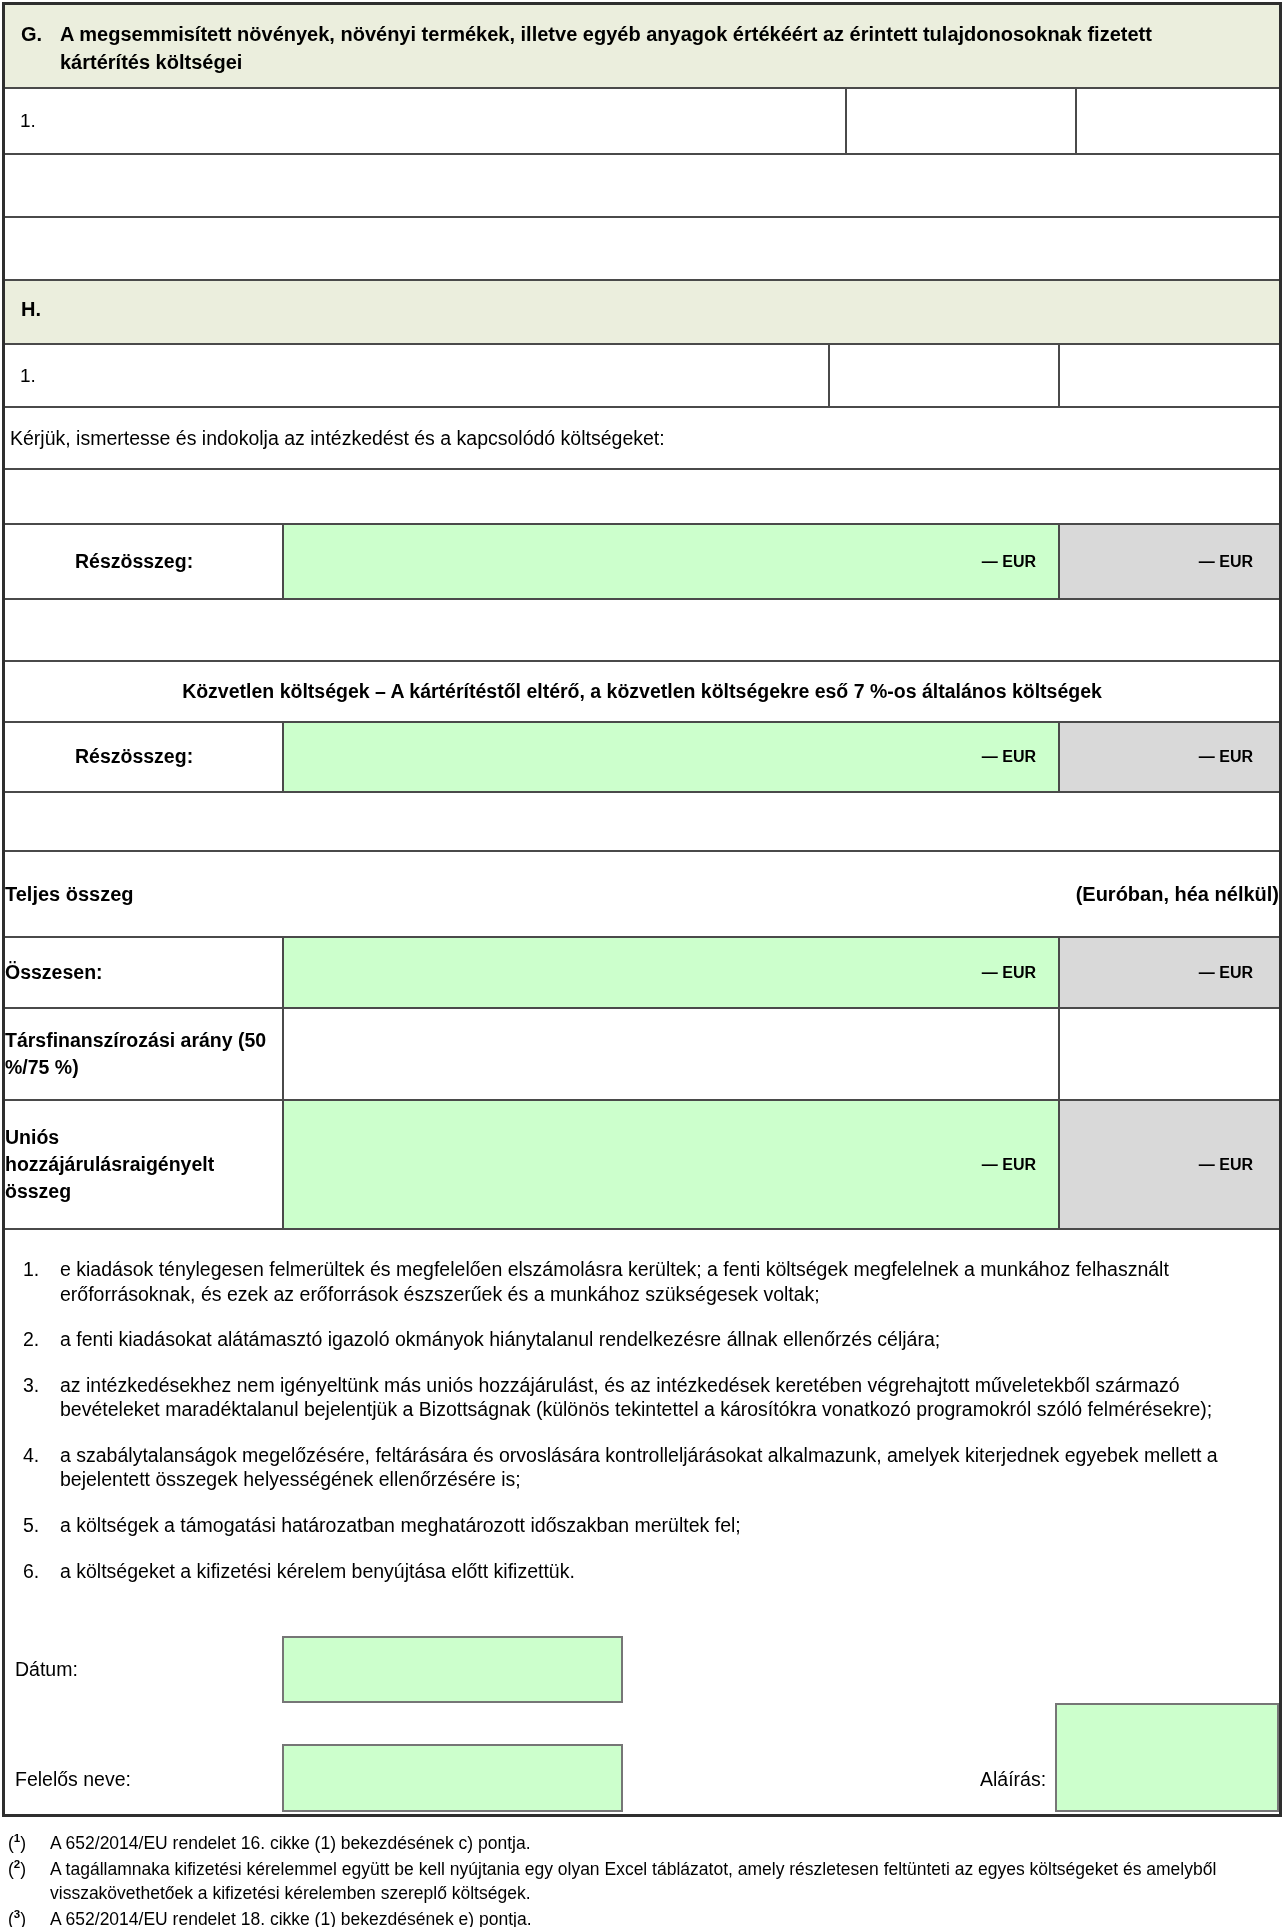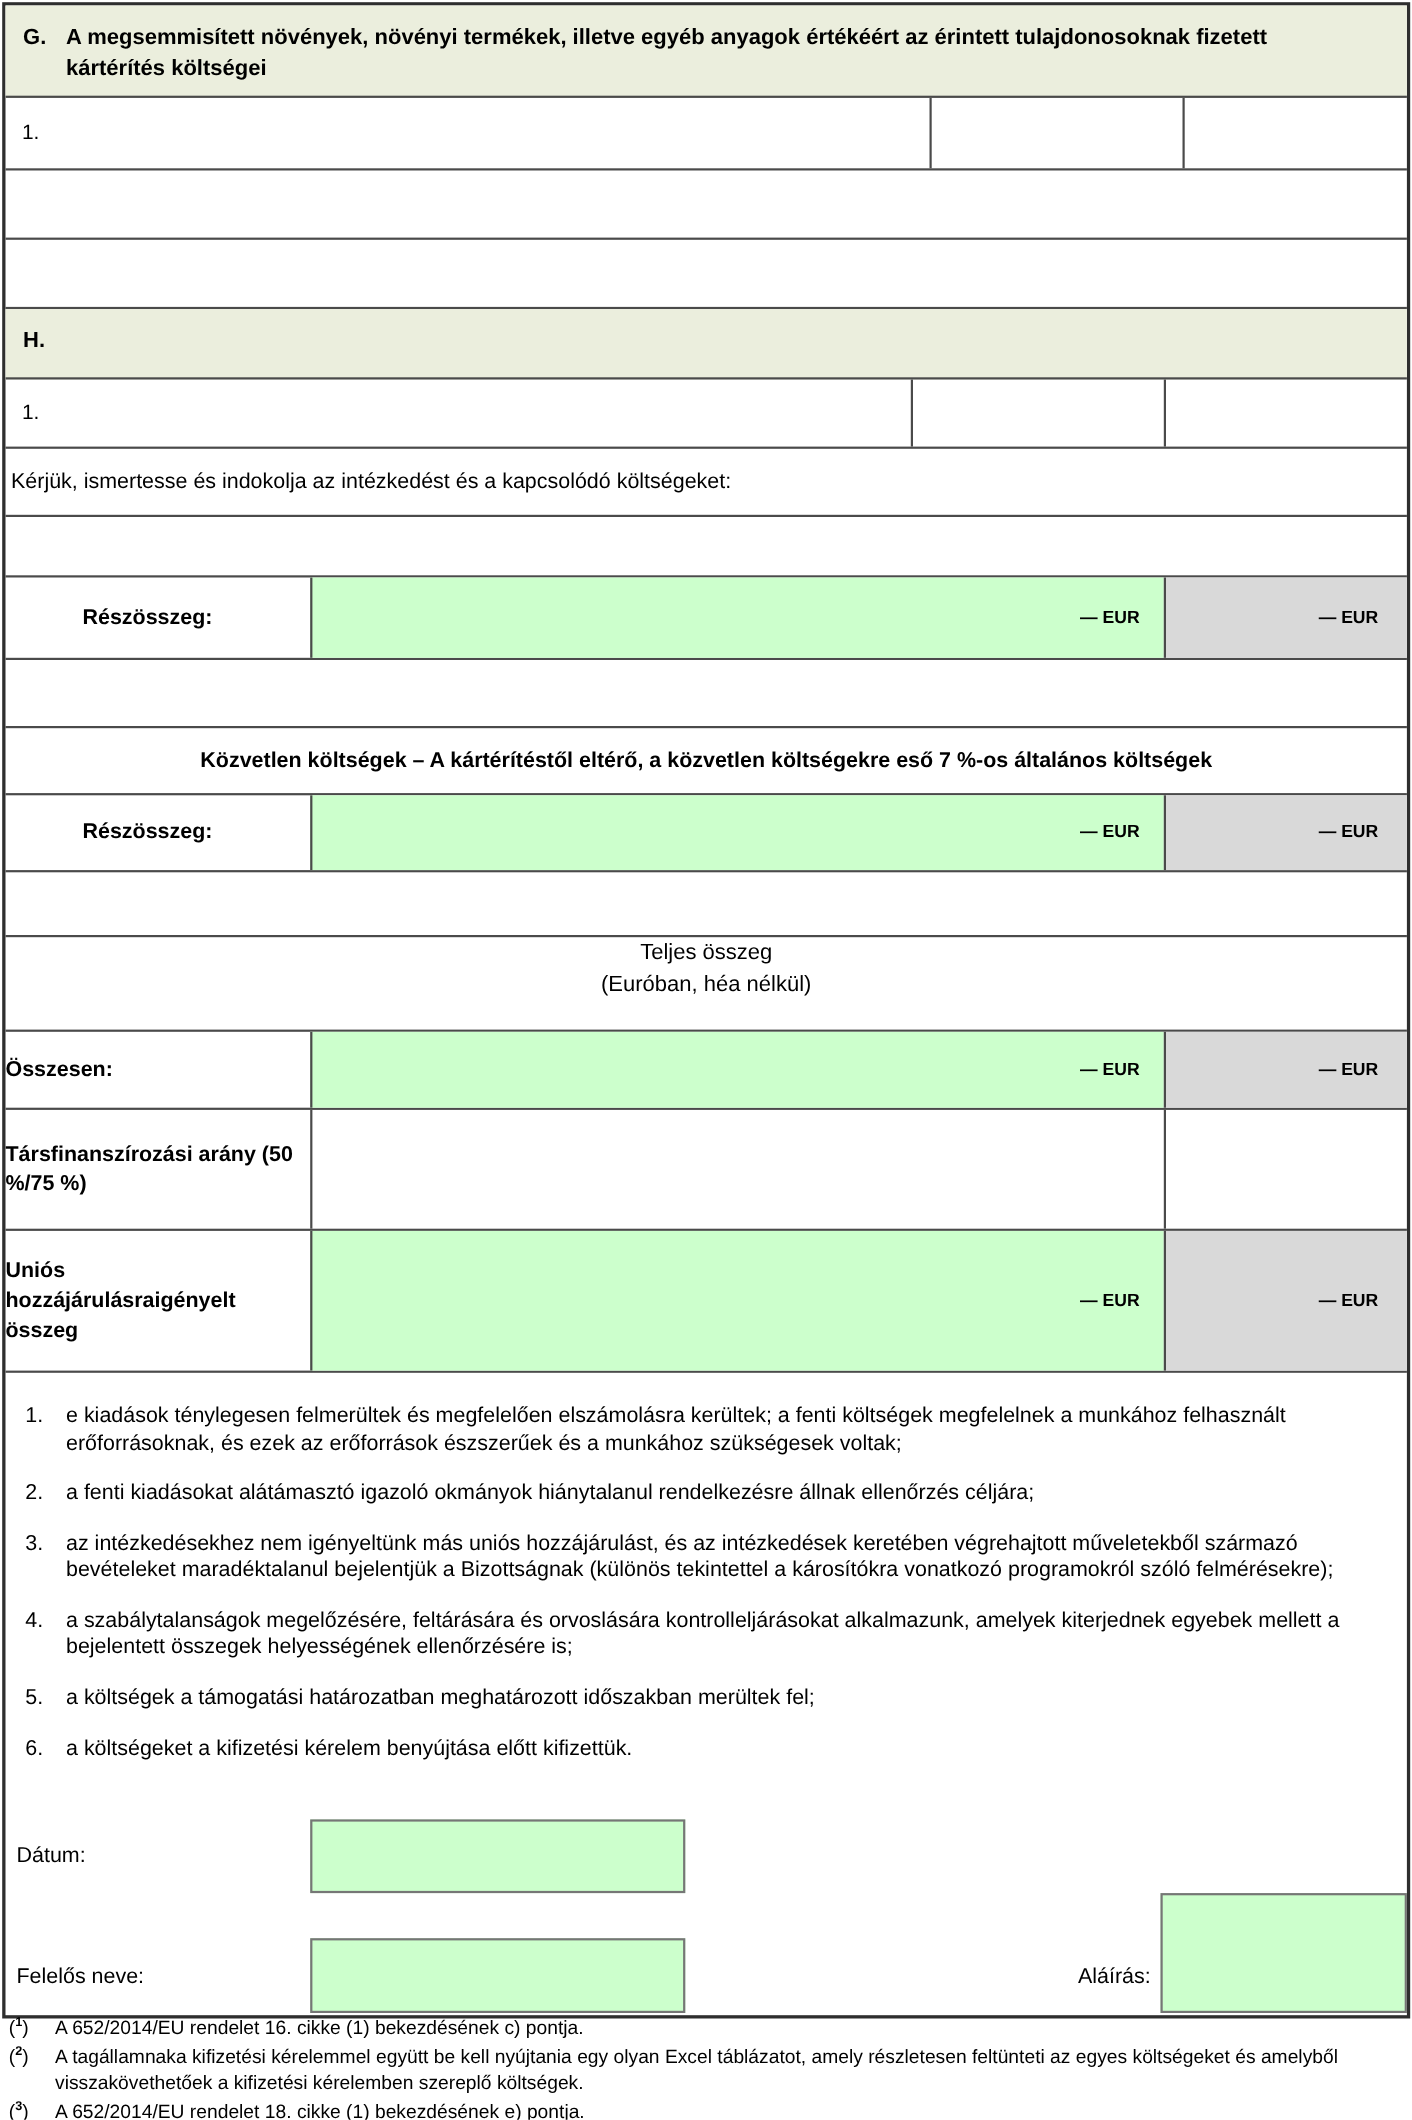--- a/index.html
+++ b/index.html
@@ -18,21 +18,21 @@
     display:flex; align-items:stretch; position:relative;
   }
   .row.last { border-bottom:none; }
   .band { background:#ebeedd; }
 
   
   .h-ghead{height:84px;} .h-grow1{height:66px;} .h-empty63{height:63px;}
   .h-hhead{height:64px;} .h-hrow1{height:63px;} .h-kerjuk{height:62px;}
   .h-empty55{height:55px;} .h-resz1{height:75px;} .h-empty62{height:62px;}
   .h-kozv{height:61px;} .h-resz2{height:70px;} .h-empty59{height:59px;}
-  .h-teljes{height:86px;} .h-ossz{height:71px;} .h-tars{height:110px;}
+  .h-teljes{height:86px;} .h-ossz{height:71px;} .h-tars{height:92px;}
   .h-unios{height:129px;} .h-decl{height:584px;}
 
   
   .c { box-sizing:border-box; }
   .c + .c { border-left:2px solid #4a4a4a; }
   .c-main-g { width:840px; }
   .c-mid-g  { width:230px; }
   .c-main-h { width:823px; }
   .c-mid-h  { width:230px; }
   .c-rest   { flex:1; }
@@ -50,22 +50,22 @@
 
   .vcenter { display:flex; align-items:center; }
   .rownum { padding-left:15px; font-size:19px; }
   .plain-text { padding-left:5px; font-size:19.5px; }
 
   .center-bold {
     display:flex; align-items:center; justify-content:center;
     font-weight:bold; font-size:19.5px; text-align:center; width:100%;border-radius:28px;
   }
   .center-col {
-    display:flex; flex-direction:column; align-items:center; justify-content:flex-start;
-    font-weight:normal; font-size:20px; line-height:1.45; width:100%;
+    display:flex; flex-direction:row; align-items:center; justify-content:space-between;
+    font-weight:bold; font-size:20px; line-height:1.45; width:100%;
   }
   .cell-label { font-weight:bold; font-size:19.5px; line-height:1.4; display:flex; align-items:center; }
   .pad-sub { padding-left:70px; }
   .pad-14 { padding-right:10px; }
 
   .eur {
     display:flex; align-items:center; justify-content:flex-end;
     font-weight:bold; font-size:16px; height:100%;
   }
   .eur.in-green { padding-right:22px; }

